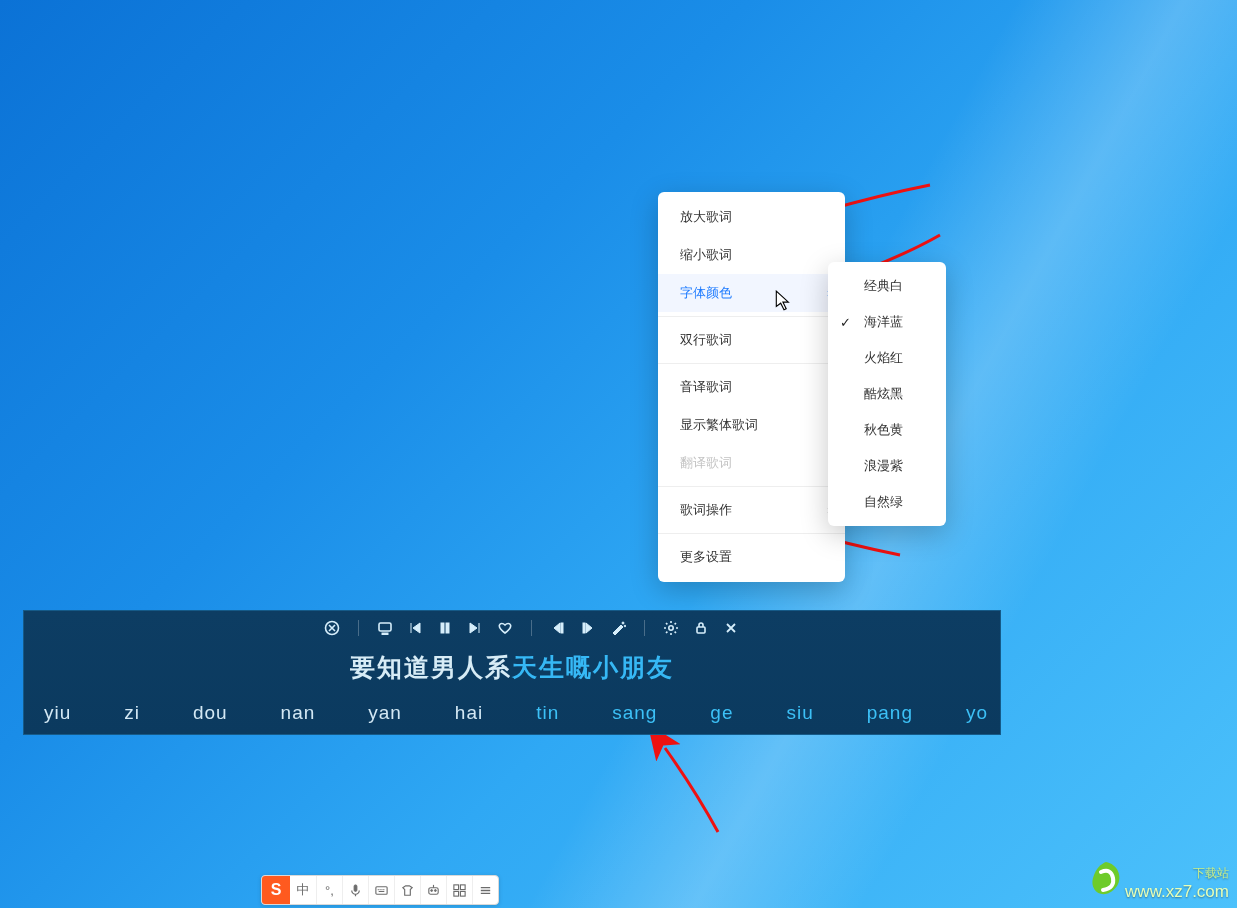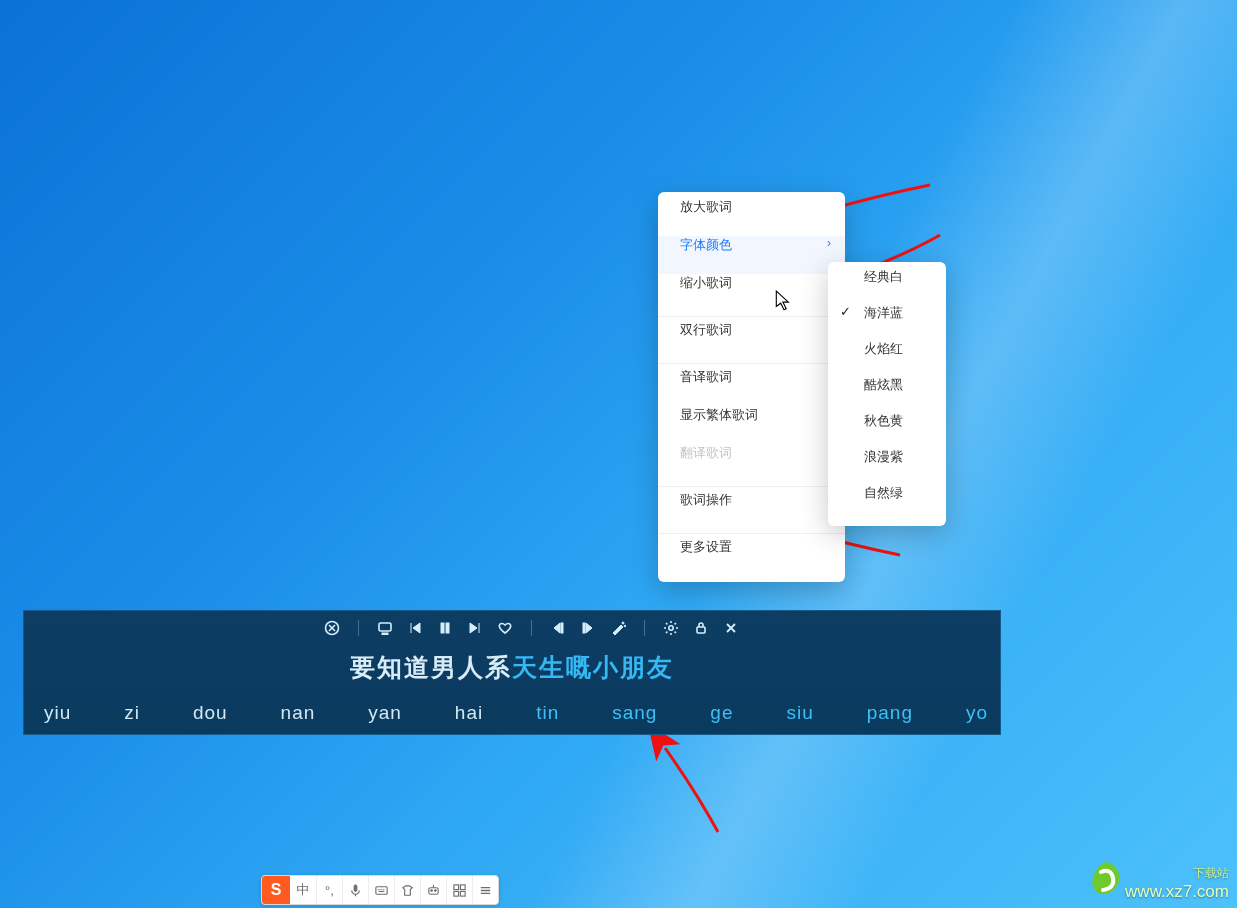--- a/index.html
+++ b/index.html
@@ -8,21 +8,21 @@
   
   .streak { position:absolute; left:50%; top:0; width:680px; height:908px; pointer-events:none;
     background:linear-gradient(100deg, rgba(255,255,255,0) 30%, rgba(255,255,255,0.22) 50%, rgba(255,255,255,0) 70%);
     transform:skewX(-20deg) translateX(-20px);
   }
 
   
   .menu { position:absolute; background:#fff; border-radius:6px; box-shadow:0 8px 28px rgba(0,0,0,.22); padding:6px 0 }
   .menu.main { left:658px; top:192px; width:187px }
   .menu.sub  { left:828px; top:262px; width:118px }
-  .mi { height:38px; display:flex; align-items:flex-start; padding:0 22px; font-size:13px; color:#333; position:relative; cursor:default }
+  .mi { height:38px; display:flex; align-items:center; padding:0 22px; font-size:13px; color:#333; position:relative; cursor:default }
   .mi.hi { background:#f2f6ff; color:#1e7bff }
   .mi.dis { color:#c3c3c3 }
   .mi .chev { position:absolute; right:14px; font-size:12px; color:#bbb }
   .mi.hi .chev { color:#1e7bff }
   .sep { height:1px; background:#eee; margin:4px 0 }
   .sub .mi { padding:0 24px 0 36px; font-size:13px; height:36px }
   .sub .chk { position:absolute; left:12px; font-size:13px; color:#222 }
 
   
   .cursor { position:absolute; left:775px; top:290px; width:18px; height:22px; pointer-events:none }
@@ -80,27 +80,27 @@
     <path d="M900,555 Q850,545 790,528" marker-end="url(#ah)"></path>
     <path d="M808,700 Q760,672 680,640" marker-end="url(#ah)"></path>
     <path d="M718,832 Q695,790 665,748" marker-end="url(#ah)"></path>
   </g>
 </svg>
 
 <div class="menu main">
   <div class="mi">
       <span>放大歌词</span>
     </div>
+  <div class="mi">
+      <span>缩小歌词</span>
+    </div>
   <div class="mi hi">
     <span>字体颜色</span>
     <span class="chev">›</span>
   </div>
-  <div class="mi">
-      <span>缩小歌词</span>
-    </div>
   <div class="sep"></div>
   <div class="mi">
       <span>双行歌词</span>
     </div>
   <div class="sep"></div>
   <div class="mi">
       <span>音译歌词</span>
     </div>
   <div class="mi">
       <span>显示繁体歌词</span>

